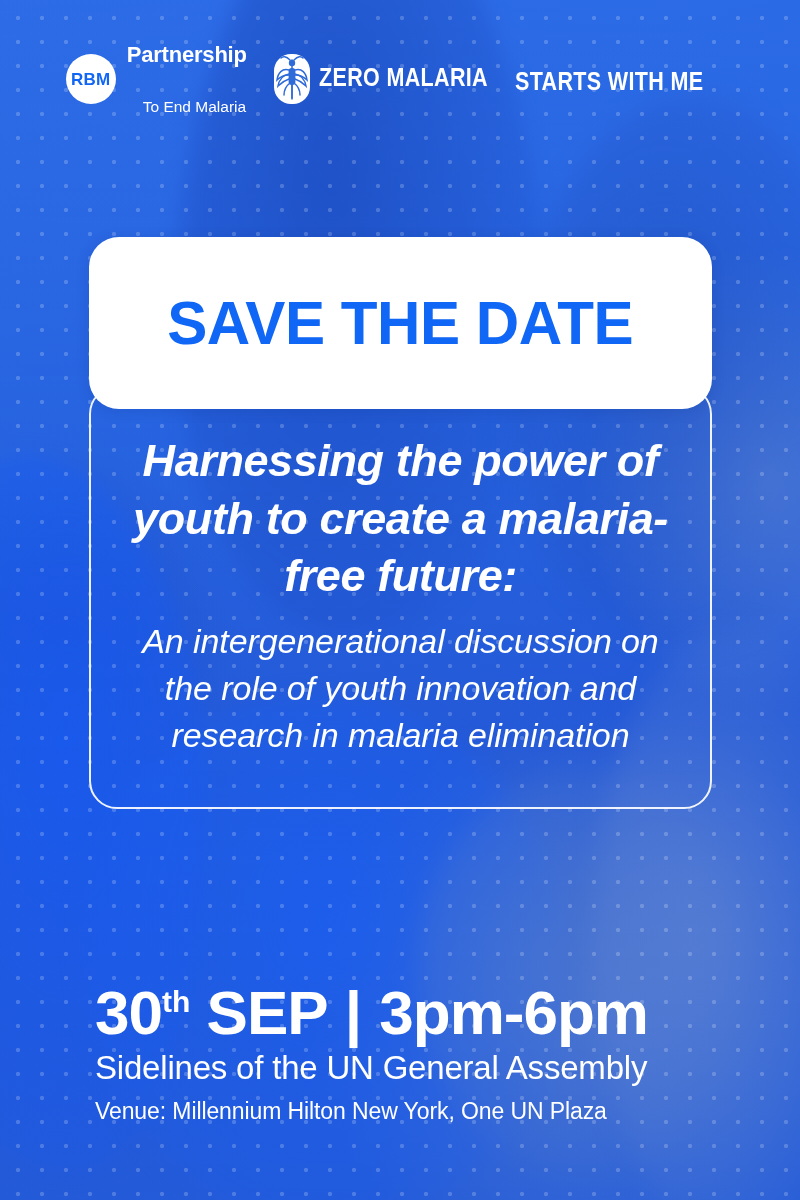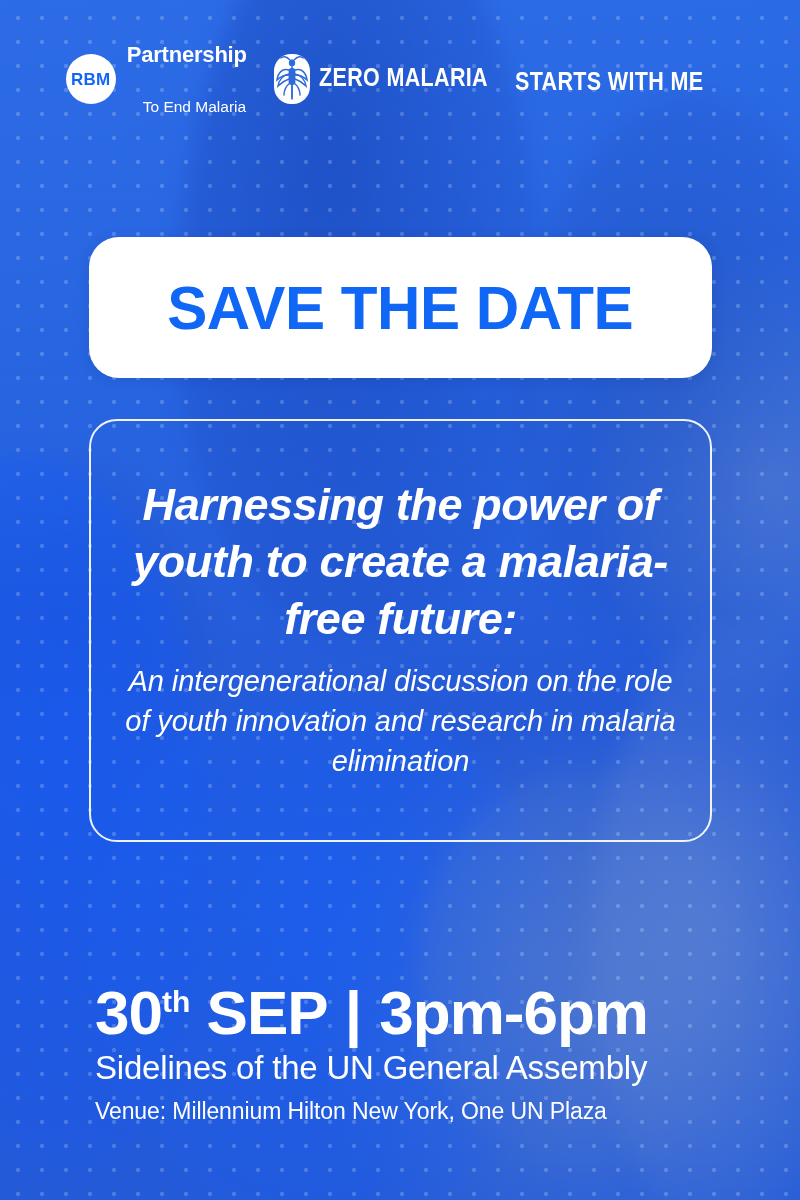--- a/index.html
+++ b/index.html
@@ -109,45 +109,45 @@
   .zm-txt{display:flex;flex-direction:row;line-height:1;}
   .zm-l1,.zm-l2{
     color:#fff;font-weight:700;font-size:25px;letter-spacing:.4px;
     transform:scaleX(.86);transform-origin:left center;white-space:nowrap;
   }
   .zm-l2{margin-top:4px;}
   .zm-o{display:inline-block;position:relative;}
 
   
   .save-card{
-    position:absolute;left:89px;top:237px;width:623px;height:141px;
+    position:absolute;left:89px;top:237px;width:623px;height:172px;
     background:#ffffff;border-radius:30px;
     display:flex;align-items:center;justify-content:center;
     box-shadow:0 2px 14px rgba(10,40,110,.14);
   }
   .save-card .txt{
     color:#1066f5;font-weight:700;font-size:62px;letter-spacing:-.5px;
     transform:scaleX(.97);white-space:nowrap;line-height:1;
   }
 
   
   .title-card{
-    position:absolute;left:89px;top:419px;width:623px;height:423px;
+    position:absolute;left:89px;top:386px;width:623px;height:423px;
     border:2px solid rgba(255,255,255,.92);border-radius:28px;
     display:flex;flex-direction:column;align-items:center;justify-content:center;
     padding:14px 30px 18px;
   }
   .headline{
     color:#fff;font-weight:700;font-style:italic;
     font-size:45px;line-height:1.27;text-align:center;letter-spacing:-.4px;
     margin:0 0 14px;
   }
   .subline{
     color:#fff;font-weight:400;font-style:italic;
-    font-size:29px;line-height:1.38;text-align:center;letter-spacing:-.1px;
+    font-size:34px;line-height:1.38;text-align:center;letter-spacing:-.1px;
     margin:0;
   }
 
   
   .footer{position:absolute;left:95px;right:70px;bottom:76px;}
   .date-line{
     color:#fff;font-weight:700;font-size:62px;line-height:1;letter-spacing:-1px;
     white-space:nowrap;margin:0 0 6px;
   }
   .date-line .sup{font-size:30px;vertical-align:super;font-weight:700;letter-spacing:0;}

